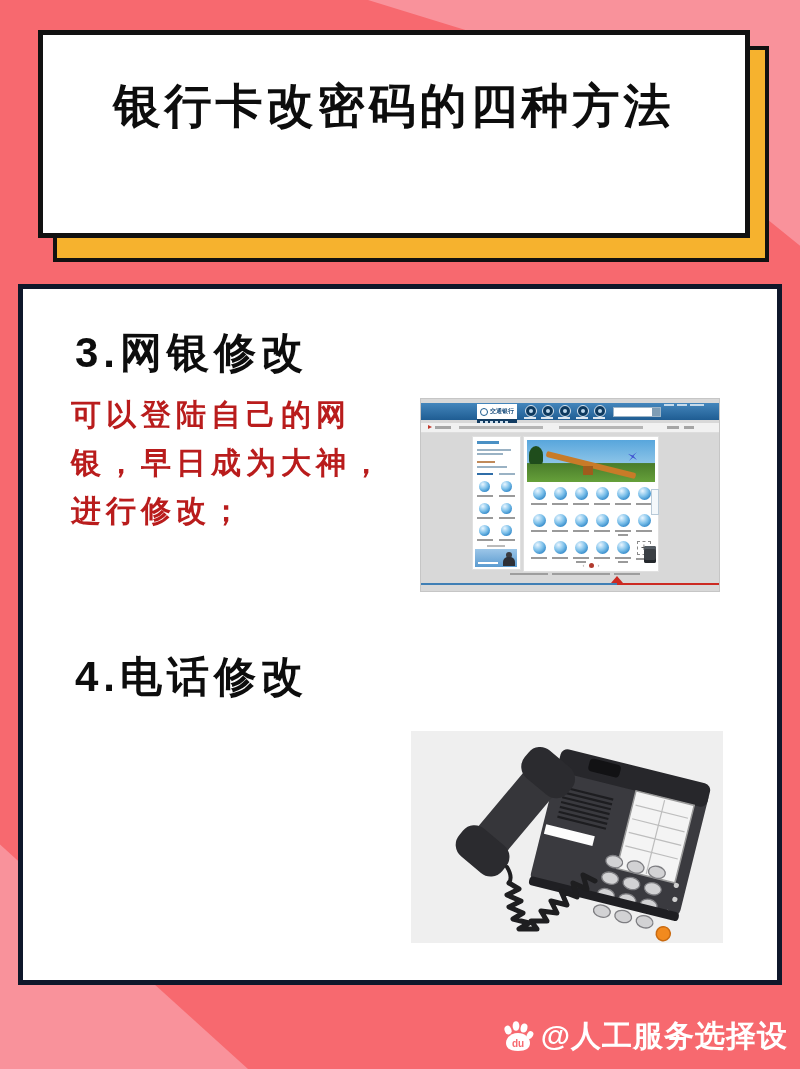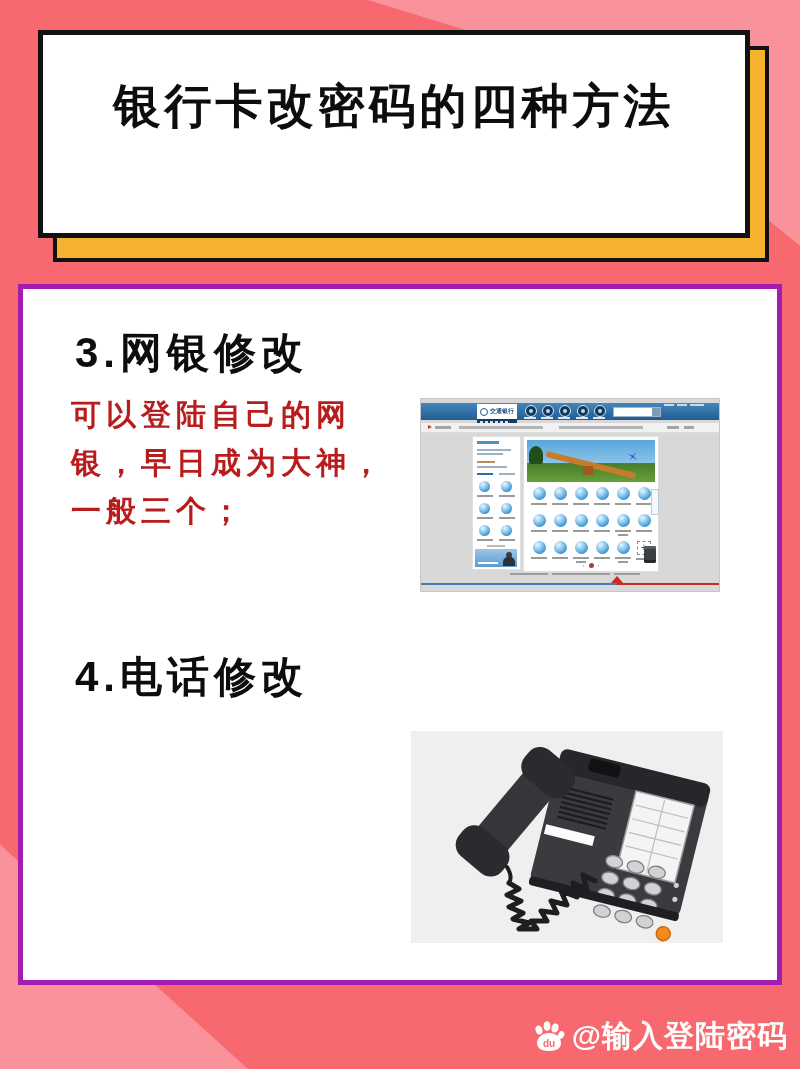--- a/index.html
+++ b/index.html
@@ -13,21 +13,21 @@
   .title-wrap{position:absolute;left:38px;top:30px;width:712px;height:164px;}
   .title-shadow{position:absolute;left:15px;top:16px;width:708px;height:208px;
     background:#f6b22e;border:4px solid #111;}
   .title-card{position:absolute;left:0;top:0;width:702px;height:198px;
     background:#fff;border:5px solid #111;display:flex;justify-content:center;}
   .poster-title{margin:0;padding-top:40px;font-size:47px;font-weight:900;color:#0d0d0d;
     letter-spacing:4px;white-space:nowrap;}
 
   
   .main-card{position:absolute;left:18px;top:284px;width:754px;height:691px;
-    background:#fff;border:5px solid #a21caf;}
+    background:#fff;border:5px solid #0f172a;}
   .sec-heading{position:absolute;margin:0;font-size:42px;font-weight:900;color:#0d0d0d;letter-spacing:5px;}
   .sec-heading.s3{left:52px;top:36px;}
   .sec-heading.s4{left:52px;top:360px;}
   .sec-body{position:absolute;font-size:30px;font-weight:700;color:#b91c1c;
     letter-spacing:5px;line-height:48px;}
   .sec-body.b3{left:48px;top:102px;}
   .sec-body.b4{left:48px;top:424px;}
 
   
   .bankshot{position:absolute;left:398px;top:110px;width:298px;height:192px;
@@ -122,21 +122,21 @@
       <h1 class="poster-title">银行卡改密码的四种方法</h1>
     </div>
   </div>
 
   <div class="main-card">
 
     <h2 class="sec-heading s3">3.网银修改</h2>
     <div class="sec-body b3">
       <div>可以登陆自己的网</div>
       <div>银，早日成为大神，</div>
-      <div>一般三个；</div>
+      <div>进行修改；</div>
     </div>
 
     <div class="bankshot">
       <div class="bk-header"></div>
       <div class="bk-logo">
         <i class="bk-logo-mark"></i>
         <span class="bk-logo-text">交通银行</span>
       </div>
       <div class="bk-navy">
           <i></i>
@@ -366,15 +366,15 @@
     <svg width="38" height="38" viewBox="0 0 38 38">
       <g fill="#ffffff">
         <ellipse cx="9" cy="12" rx="3.4" ry="4.6" transform="rotate(-18 9 12)"></ellipse>
         <ellipse cx="17" cy="8" rx="3.4" ry="4.8"></ellipse>
         <ellipse cx="25" cy="10" rx="3.4" ry="4.6" transform="rotate(14 25 10)"></ellipse>
         <ellipse cx="31" cy="17" rx="3.0" ry="4.0" transform="rotate(32 31 17)"></ellipse>
         <path d="M19 15 c7,0 12,5 12,10 c0,5 -4,8 -12,8 c-8,0 -12,-3 -12,-8 c0,-5 5,-10 12,-10 z"></path>
       </g>
       <text x="19" y="29" text-anchor="middle" font-size="10" font-weight="bold" fill="#f7696f" font-family="Liberation Sans, sans-serif">du</text>
     </svg>
-    <span class="wm-text">@输入登陆密码</span>
+    <span class="wm-text">@人工服务选择设</span>
   </div>
 </div>
 
 </body></html>

